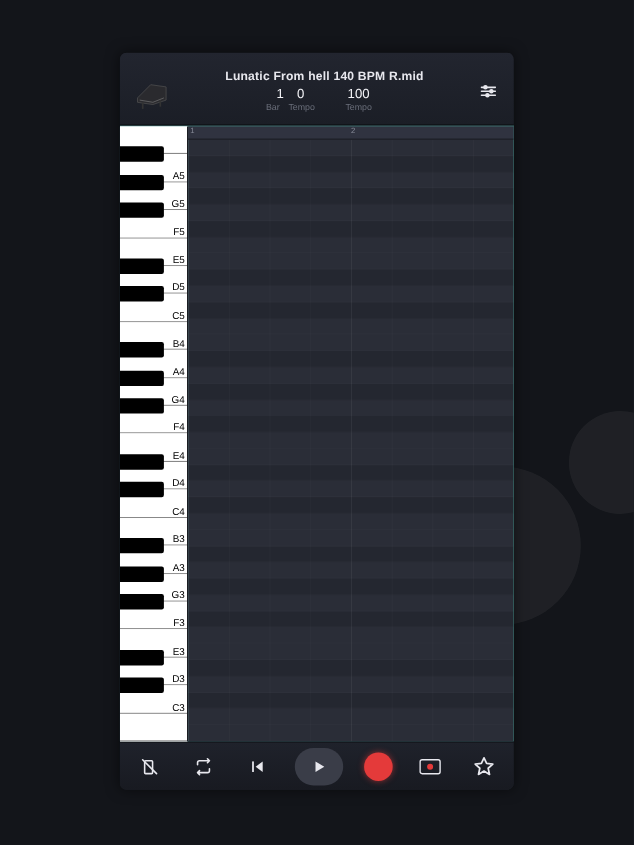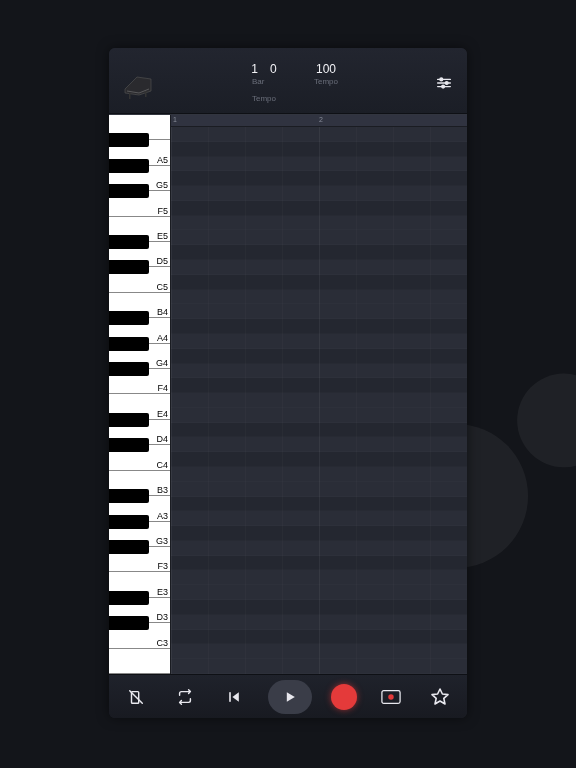--- a/index.html
+++ b/index.html
@@ -53,21 +53,21 @@
     display: flex; flex-direction: column; align-items: center;
   }
   .hdr-cell.bar-meter { width: 62px; }
   .hdr-val {
     font-size: 12px; font-weight: 500;
     color: #f2f2f6;
     display: flex; gap: 12px;
   }
   .hdr-lab {
     font-size: 8px; color: #6a6e7a;
-    display: flex; gap: 8px; margin-top: 1px; flex-direction: column;
+    display: flex; gap: 8px; margin-top: 1px;
   }
   .hdr-cell.key { width: 74px; }
   .settings-btn {
     width: 26px; height: 26px;
     display: flex; align-items: center; justify-content: center;
     flex-shrink: 0;
   }
   .settings-btn svg { width: 18px; height: 18px; stroke: #e8e8ee; stroke-width: 1.6; fill: none; stroke-linecap: round; }
   .editor {
     flex: 1; display: flex;
@@ -185,20 +185,21 @@
   <div class="header">
     <div class="instrument-icon">
       <svg viewBox="0 0 40 40">
         <path d="M6 26 L18 14 L32 16 L32 28 L20 32 L6 30 Z" fill="#2a2a2e" stroke="#555" stroke-width=".6"></path>
         <path d="M8 28 L20 30 L30 26" stroke="#888" stroke-width=".5" fill="none"></path>
         <rect x="10" y="30" width="1.5" height="6" fill="#333"></rect>
         <rect x="26" y="28" width="1.5" height="6" fill="#333"></rect>
       </svg>
     </div>
     <div class="header-center">
+      <div class="title">Lunatic From hell 140 BPM R.mid</div>
       <div class="hdr-row">
         <div class="hdr-cell bar-meter">
           <div class="hdr-val">
             <span>1</span>
               <span>0</span>
           </div>
           <div class="hdr-lab">
             <span>Bar</span>
               <span>Tempo</span>
           </div>

